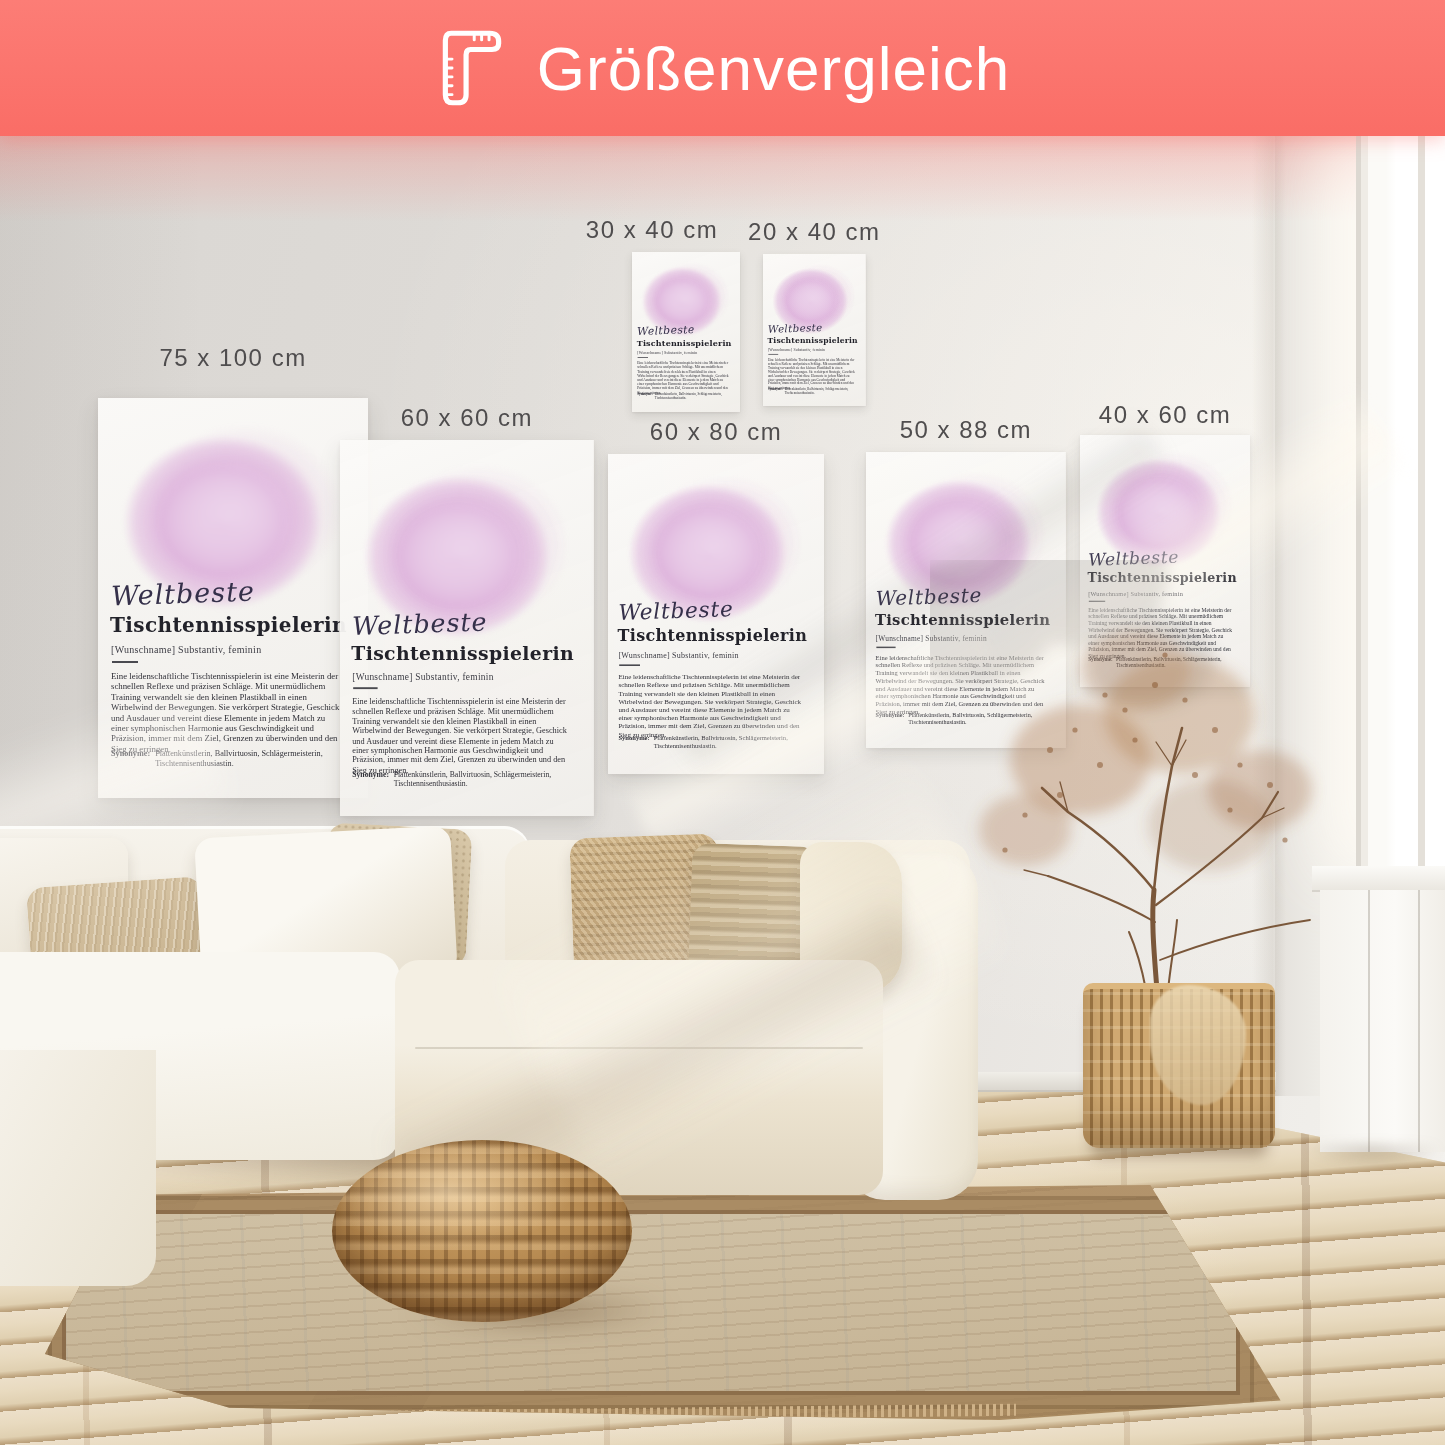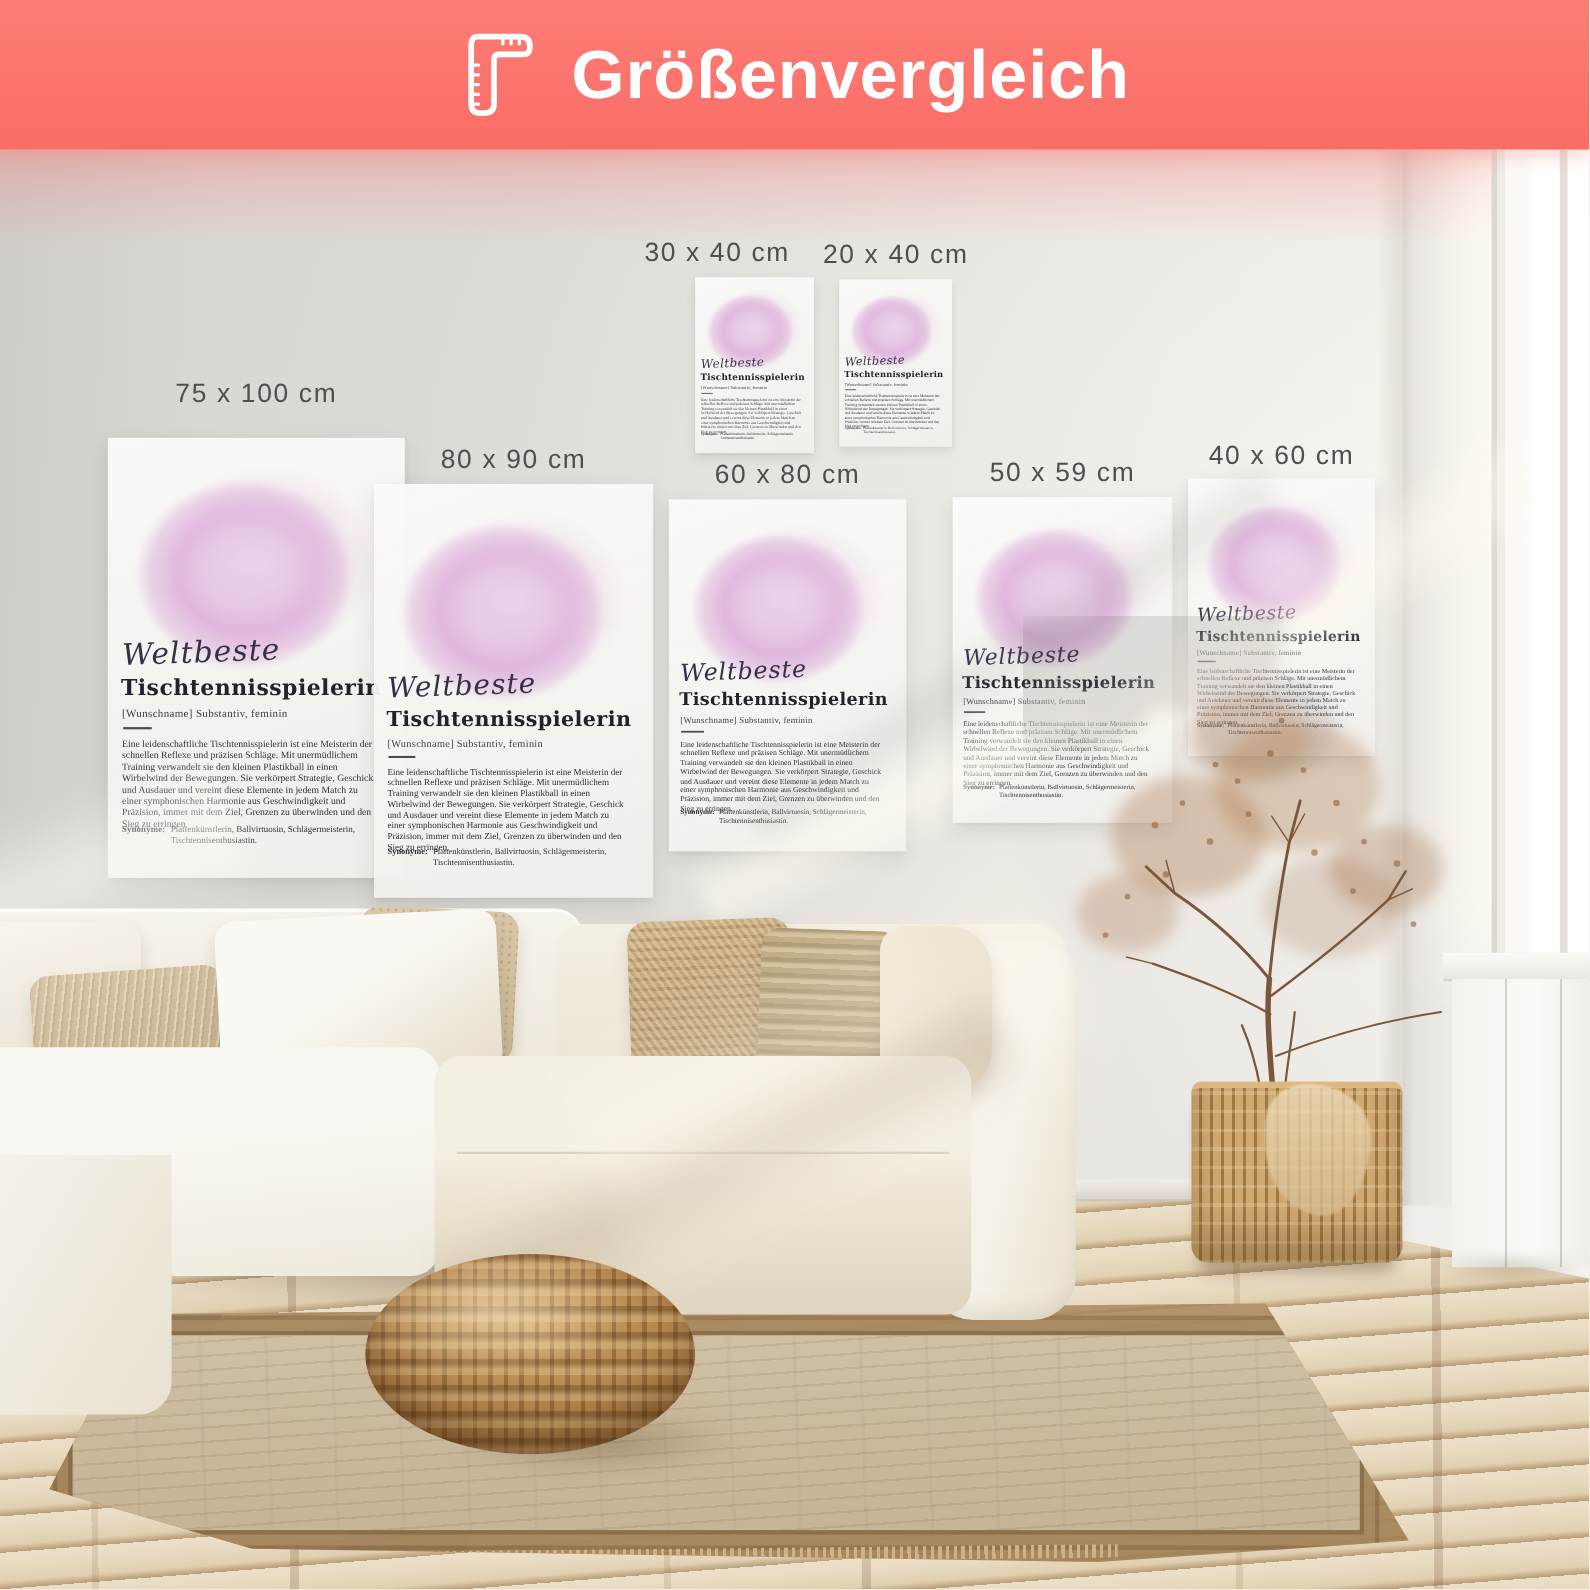--- a/index.html
+++ b/index.html
@@ -205,21 +205,21 @@
       radial-gradient(70% 70% at 50% 35%, #cfa468, #aa7d46 75%, #8a5f33);
     box-shadow:inset 0 -22px 30px rgba(70,40,15,.35);
   }
 
   
   .banner { left:0; top:0; width:1445px; height:136px; z-index:30;
     display:flex; align-items:center; justify-content:center; gap:28px;
     background:linear-gradient(180deg,#fc7d76,#fa6d66);
     box-shadow:0 4px 18px rgba(250,110,104,.35);
   }
-  .banner h1 { font-size:62px; font-weight:bold; letter-spacing:1px; color:#ffffff; }
+  .banner h1 { font-size:62px; font-weight:normal; letter-spacing:1px; color:#ffffff; }
   .ruler-icon { display:block; }
 </style>
 </head>
 <body>
 
 <div class="stage">
 
   <div class="wall"></div>
   <div class="wall-right-panel"></div>
   <div class="corner-shade"></div>
@@ -235,21 +235,21 @@
       <div class="psub">[Wunschname] Substantiv, feminin</div>
       <div class="prule"></div>
       <p class="pbody">Eine leidenschaftliche Tischtennisspielerin ist eine Meisterin der schnellen Reflexe und präzisen Schläge. Mit unermüdlichem Training verwandelt sie den kleinen Plastikball in einen Wirbelwind der Bewegungen. Sie verkörpert Strategie, Geschick und Ausdauer und vereint diese Elemente in jedem Match zu einer symphonischen Harmonie aus Geschwindigkeit und Präzision, immer mit dem Ziel, Grenzen zu überwinden und den Sieg zu erringen.</p>
       <div class="psyn">
         <b>Synonyme:</b>
         <span>Plattenkünstlerin, Ballvirtuosin, Schlägermeisterin, Tischtennisenthusiastin.</span>
       </div>
     </div>
   </figure>
       <figure class="poster-wrap pw1">
-    <figcaption class="size-label">80 x 90 cm</figcaption>
+    <figcaption class="size-label">60 x 60 cm</figcaption>
     <div class="sheet">
       <div class="blob"></div>
       <div class="pscript">Weltbeste</div>
       <h2 class="ptitle">Tischtennisspielerin</h2>
       <div class="psub">[Wunschname] Substantiv, feminin</div>
       <div class="prule"></div>
       <p class="pbody">Eine leidenschaftliche Tischtennisspielerin ist eine Meisterin der schnellen Reflexe und präzisen Schläge. Mit unermüdlichem Training verwandelt sie den kleinen Plastikball in einen Wirbelwind der Bewegungen. Sie verkörpert Strategie, Geschick und Ausdauer und vereint diese Elemente in jedem Match zu einer symphonischen Harmonie aus Geschwindigkeit und Präzision, immer mit dem Ziel, Grenzen zu überwinden und den Sieg zu erringen.</p>
       <div class="psyn">
         <b>Synonyme:</b>
         <span>Plattenkünstlerin, Ballvirtuosin, Schlägermeisterin, Tischtennisenthusiastin.</span>
@@ -295,21 +295,21 @@
       <div class="psub">[Wunschname] Substantiv, feminin</div>
       <div class="prule"></div>
       <p class="pbody">Eine leidenschaftliche Tischtennisspielerin ist eine Meisterin der schnellen Reflexe und präzisen Schläge. Mit unermüdlichem Training verwandelt sie den kleinen Plastikball in einen Wirbelwind der Bewegungen. Sie verkörpert Strategie, Geschick und Ausdauer und vereint diese Elemente in jedem Match zu einer symphonischen Harmonie aus Geschwindigkeit und Präzision, immer mit dem Ziel, Grenzen zu überwinden und den Sieg zu erringen.</p>
       <div class="psyn">
         <b>Synonyme:</b>
         <span>Plattenkünstlerin, Ballvirtuosin, Schlägermeisterin, Tischtennisenthusiastin.</span>
       </div>
     </div>
   </figure>
       <figure class="poster-wrap pw5">
-    <figcaption class="size-label">50 x 59 cm</figcaption>
+    <figcaption class="size-label">50 x 88 cm</figcaption>
     <div class="sheet">
       <div class="blob"></div>
       <div class="pscript">Weltbeste</div>
       <h2 class="ptitle">Tischtennisspielerin</h2>
       <div class="psub">[Wunschname] Substantiv, feminin</div>
       <div class="prule"></div>
       <p class="pbody">Eine leidenschaftliche Tischtennisspielerin ist eine Meisterin der schnellen Reflexe und präzisen Schläge. Mit unermüdlichem Training verwandelt sie den kleinen Plastikball in einen Wirbelwind der Bewegungen. Sie verkörpert Strategie, Geschick und Ausdauer und vereint diese Elemente in jedem Match zu einer symphonischen Harmonie aus Geschwindigkeit und Präzision, immer mit dem Ziel, Grenzen zu überwinden und den Sieg zu erringen.</p>
       <div class="psyn">
         <b>Synonyme:</b>
         <span>Plattenkünstlerin, Ballvirtuosin, Schlägermeisterin, Tischtennisenthusiastin.</span>

